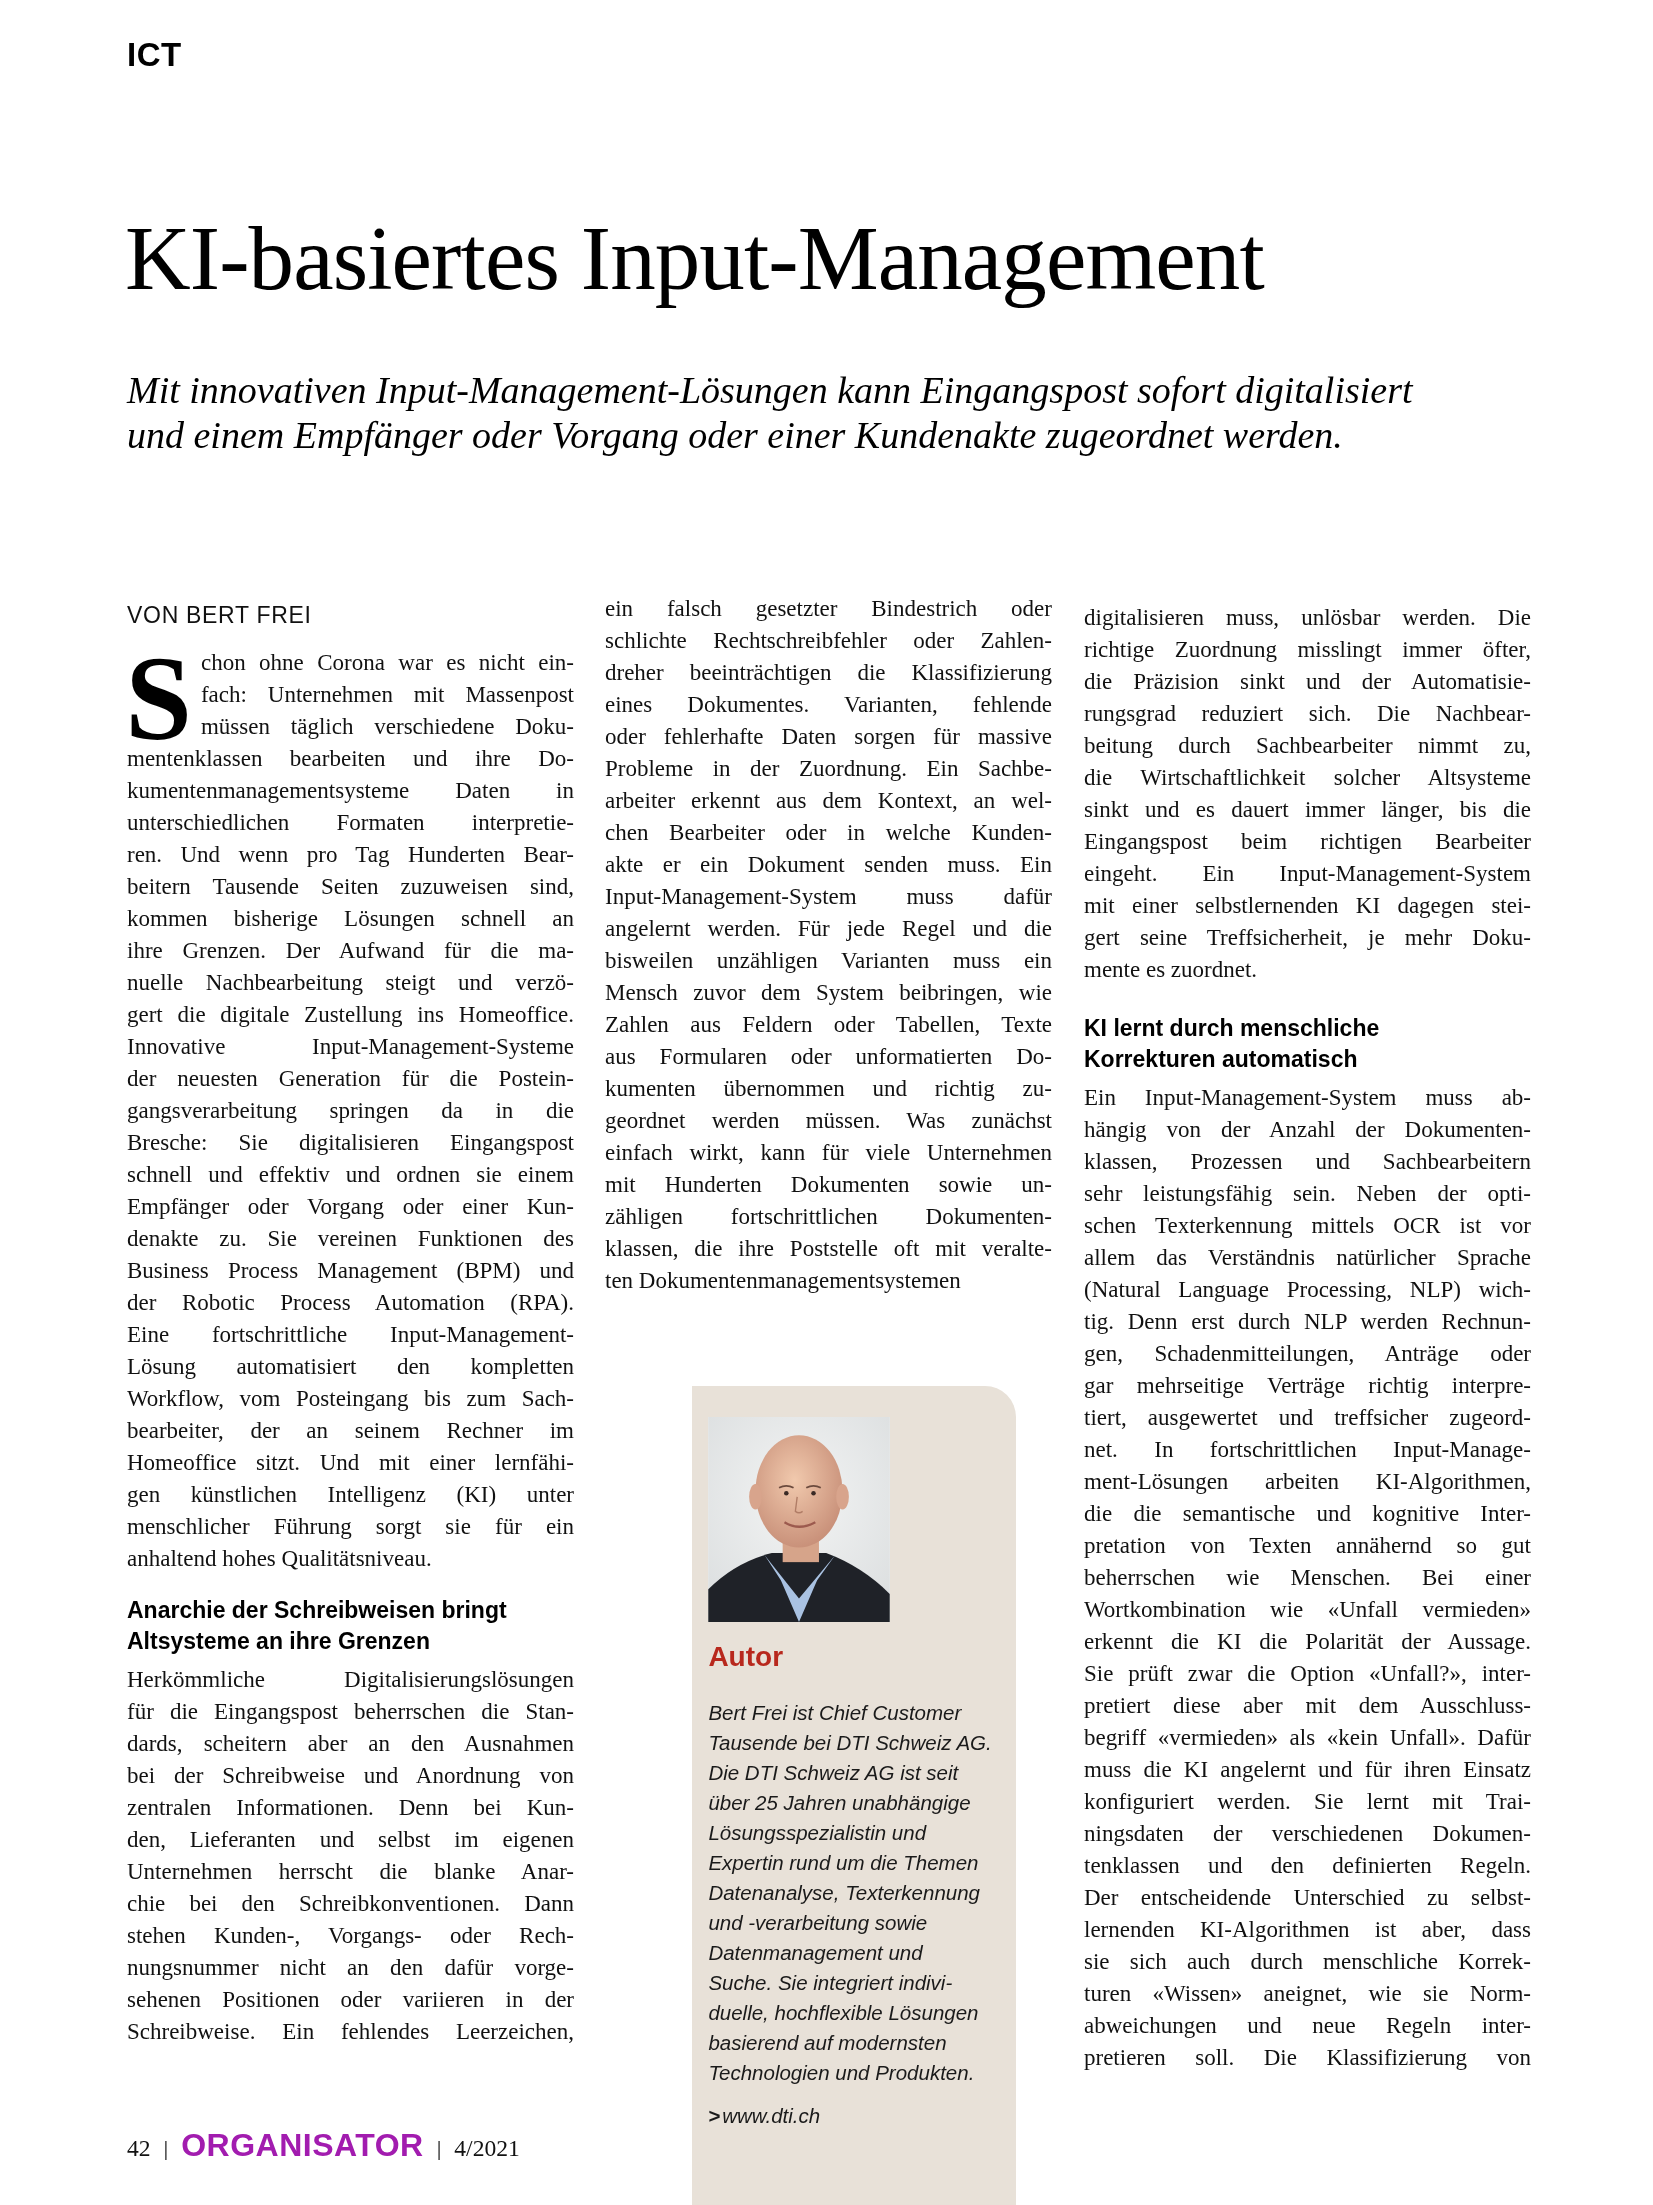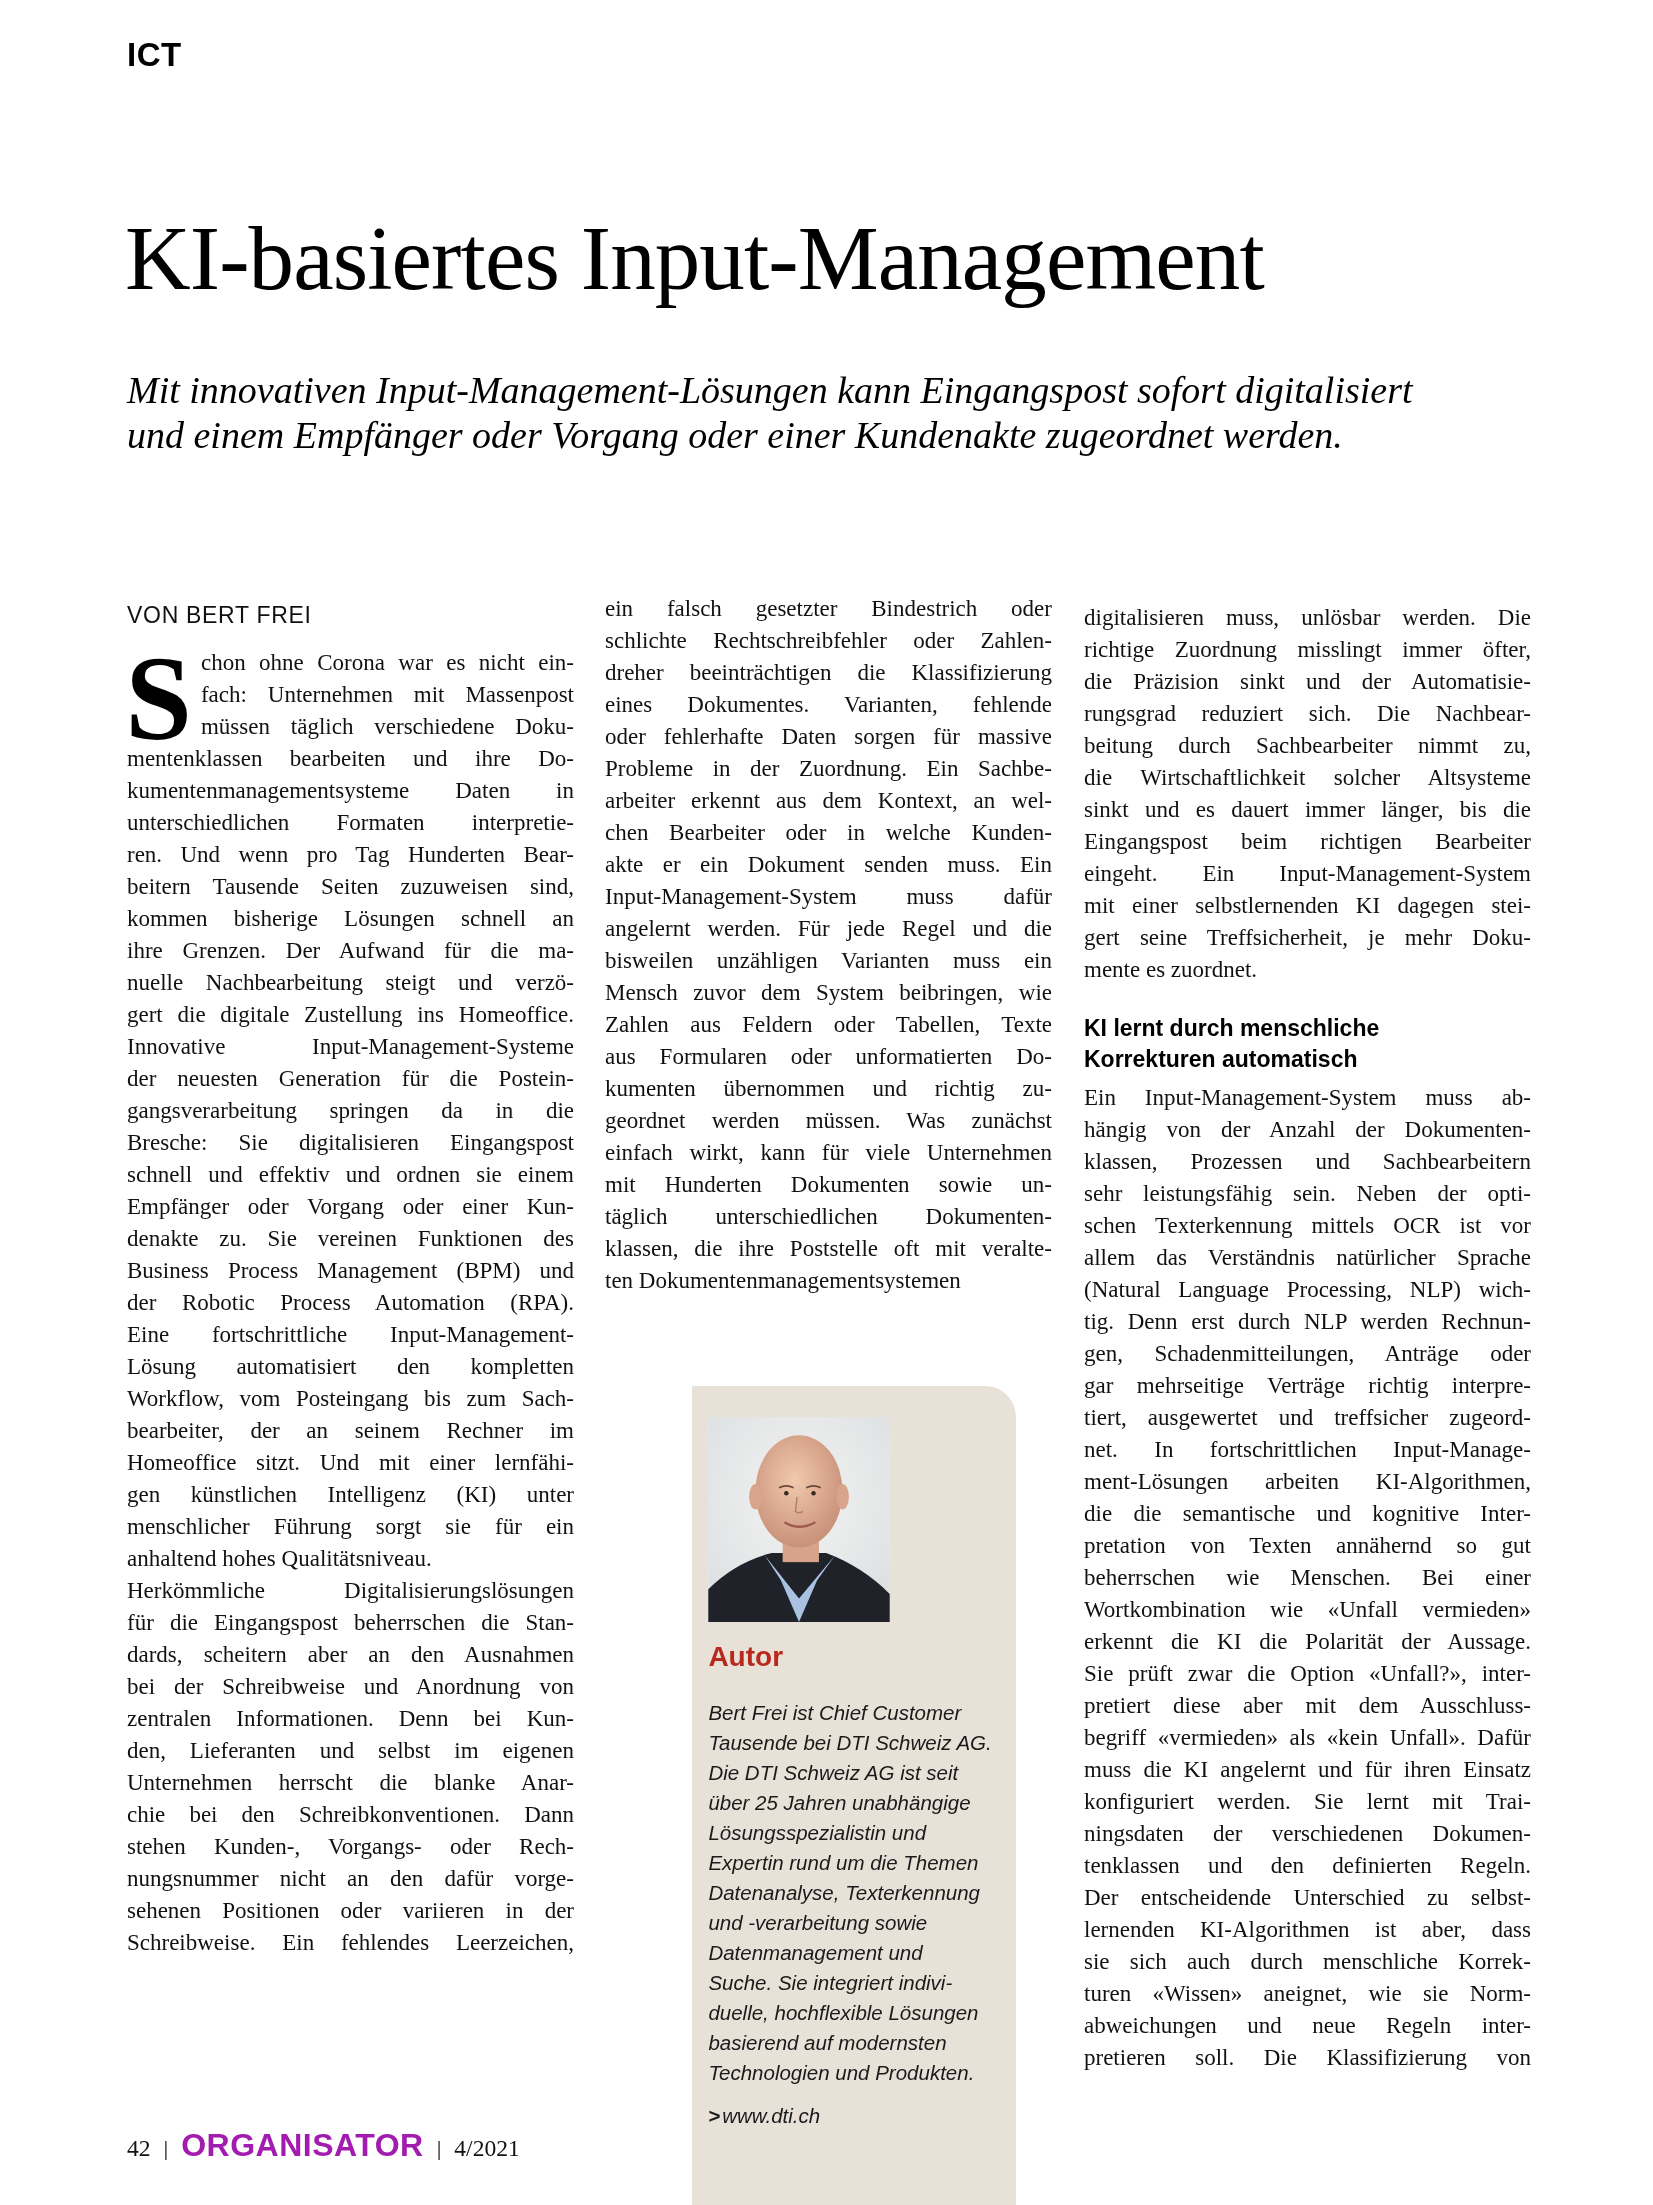--- a/index.html
+++ b/index.html
@@ -75,20 +75,24 @@
         <span class="line">Eine fortschrittliche Input-Management-</span>
         <span class="line">Lösung automatisiert den kompletten</span>
         <span class="line">Workflow, vom Posteingang bis zum Sach-</span>
         <span class="line">bearbeiter, der an seinem Rechner im</span>
         <span class="line">Homeoffice sitzt. Und mit einer lernfähi-</span>
         <span class="line">gen künstlichen Intelligenz (KI) unter</span>
         <span class="line">menschlicher Führung sorgt sie für ein</span>
         <span class="line last">anhaltend hohes Qualitätsniveau.</span>
       </div>
   </div>
+  <div class="subhead">
+    <div>Anarchie der Schreibweisen bringt</div>
+    <div>Altsysteme an ihre Grenzen</div>
+  </div>
   <div id="c1-lines2">
       <span class="line">Herkömmliche Digitalisierungslösungen</span>
       <span class="line">für die Eingangspost beherrschen die Stan-</span>
       <span class="line">dards, scheitern aber an den Ausnahmen</span>
       <span class="line">bei der Schreibweise und Anordnung von</span>
       <span class="line">zentralen Informationen. Denn bei Kun-</span>
       <span class="line">den, Lieferanten und selbst im eigenen</span>
       <span class="line">Unternehmen herrscht die blanke Anar-</span>
       <span class="line">chie bei den Schreibkonventionen. Dann</span>
       <span class="line">stehen Kunden-, Vorgangs- oder Rech-</span>
@@ -112,21 +116,21 @@
       <span class="line">Input-Management-System muss dafür</span>
       <span class="line">angelernt werden. Für jede Regel und die</span>
       <span class="line">bisweilen unzähligen Varianten muss ein</span>
       <span class="line">Mensch zuvor dem System beibringen, wie</span>
       <span class="line">Zahlen aus Feldern oder Tabellen, Texte</span>
       <span class="line">aus Formularen oder unformatierten Do-</span>
       <span class="line">kumenten übernommen und richtig zu-</span>
       <span class="line">geordnet werden müssen. Was zunächst</span>
       <span class="line">einfach wirkt, kann für viele Unternehmen</span>
       <span class="line">mit Hunderten Dokumenten sowie un-</span>
-      <span class="line">täglich unterschiedlichen Dokumenten-</span>
+      <span class="line">zähligen fortschrittlichen Dokumenten-</span>
       <span class="line">klassen, die ihre Poststelle oft mit veralte-</span>
       <span class="line last">ten Dokumentenmanagementsystemen</span>
     </div>
 </div>
 
 <div class="abs authorbox">
   <div class="photo">
     <svg width="182" height="205" viewBox="0 0 200 226">
       <defs>
         <radialGradient id="bg" cx="50%" cy="40%" r="70%">

